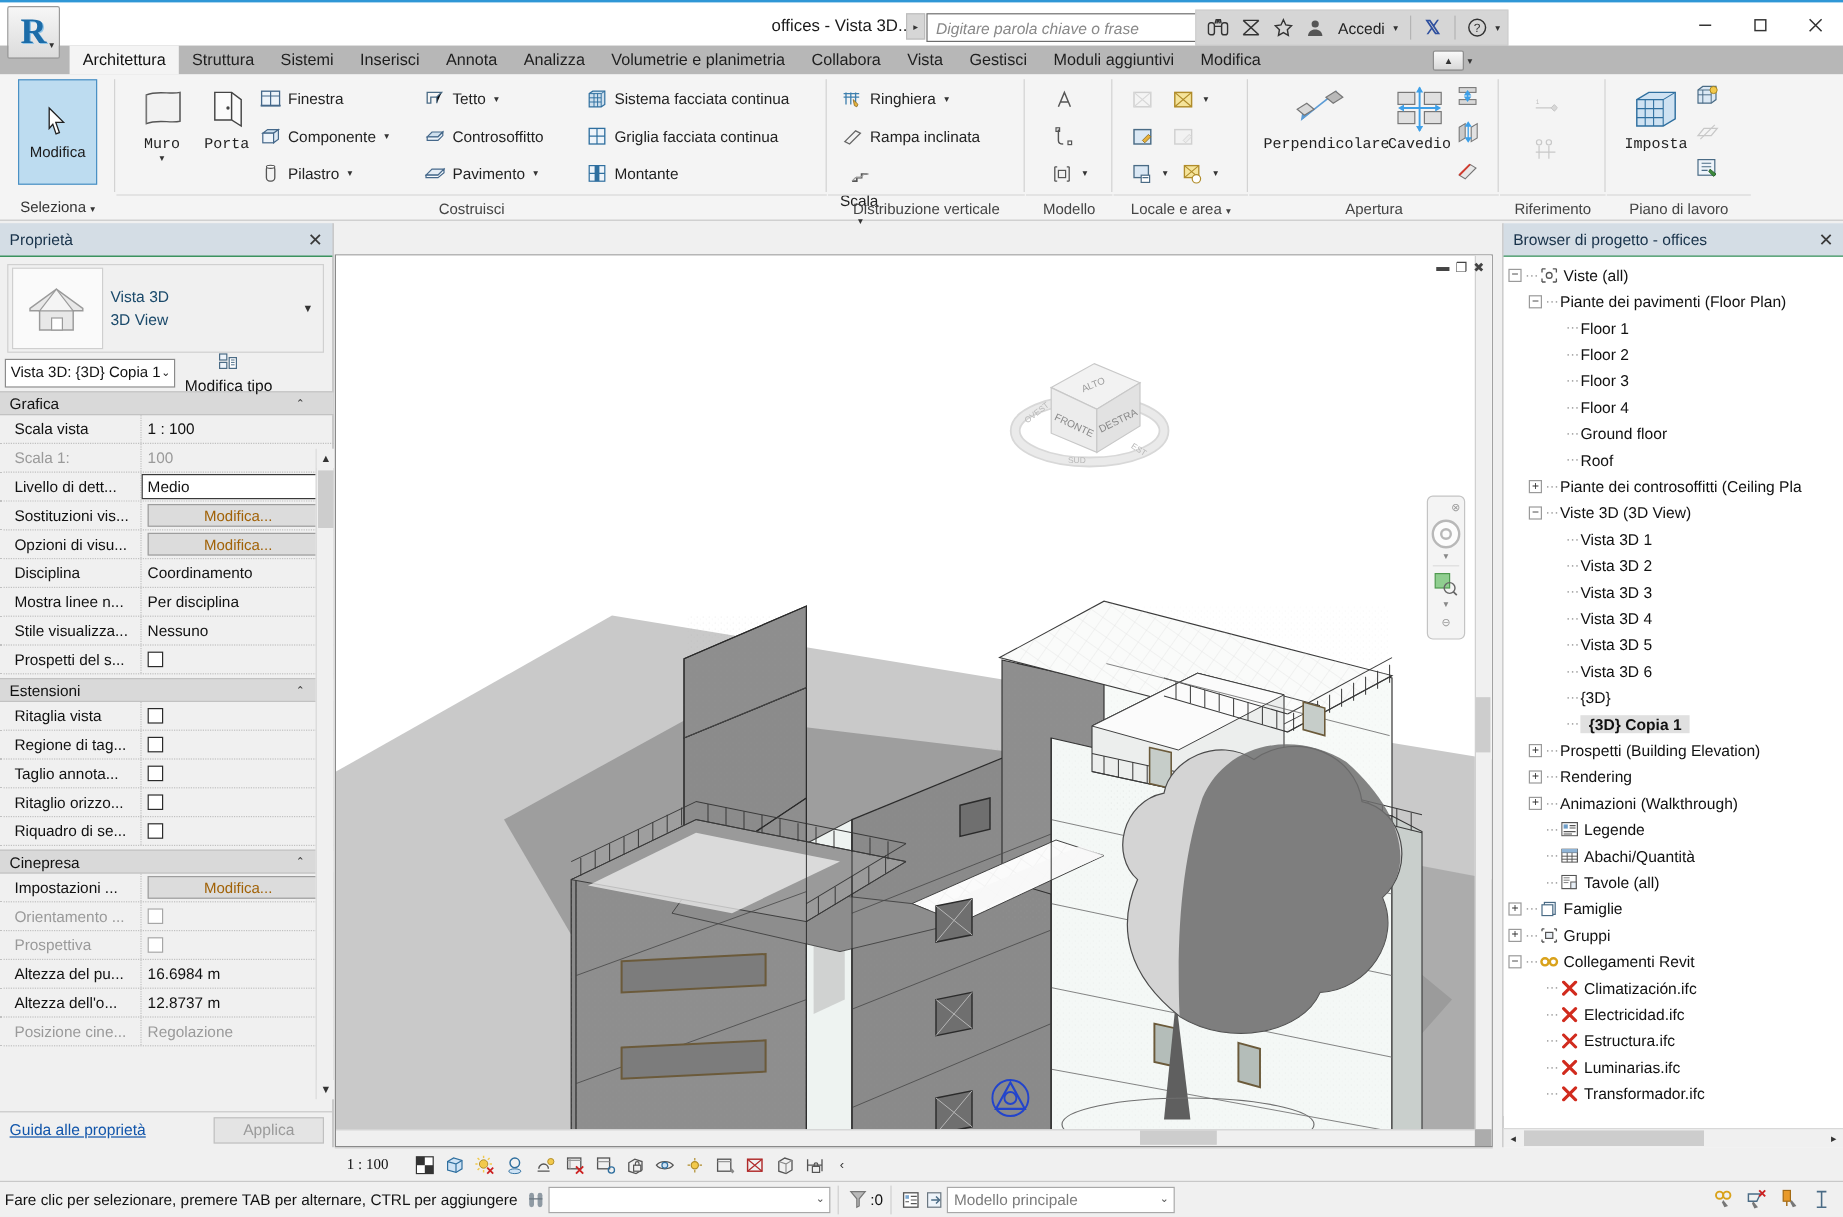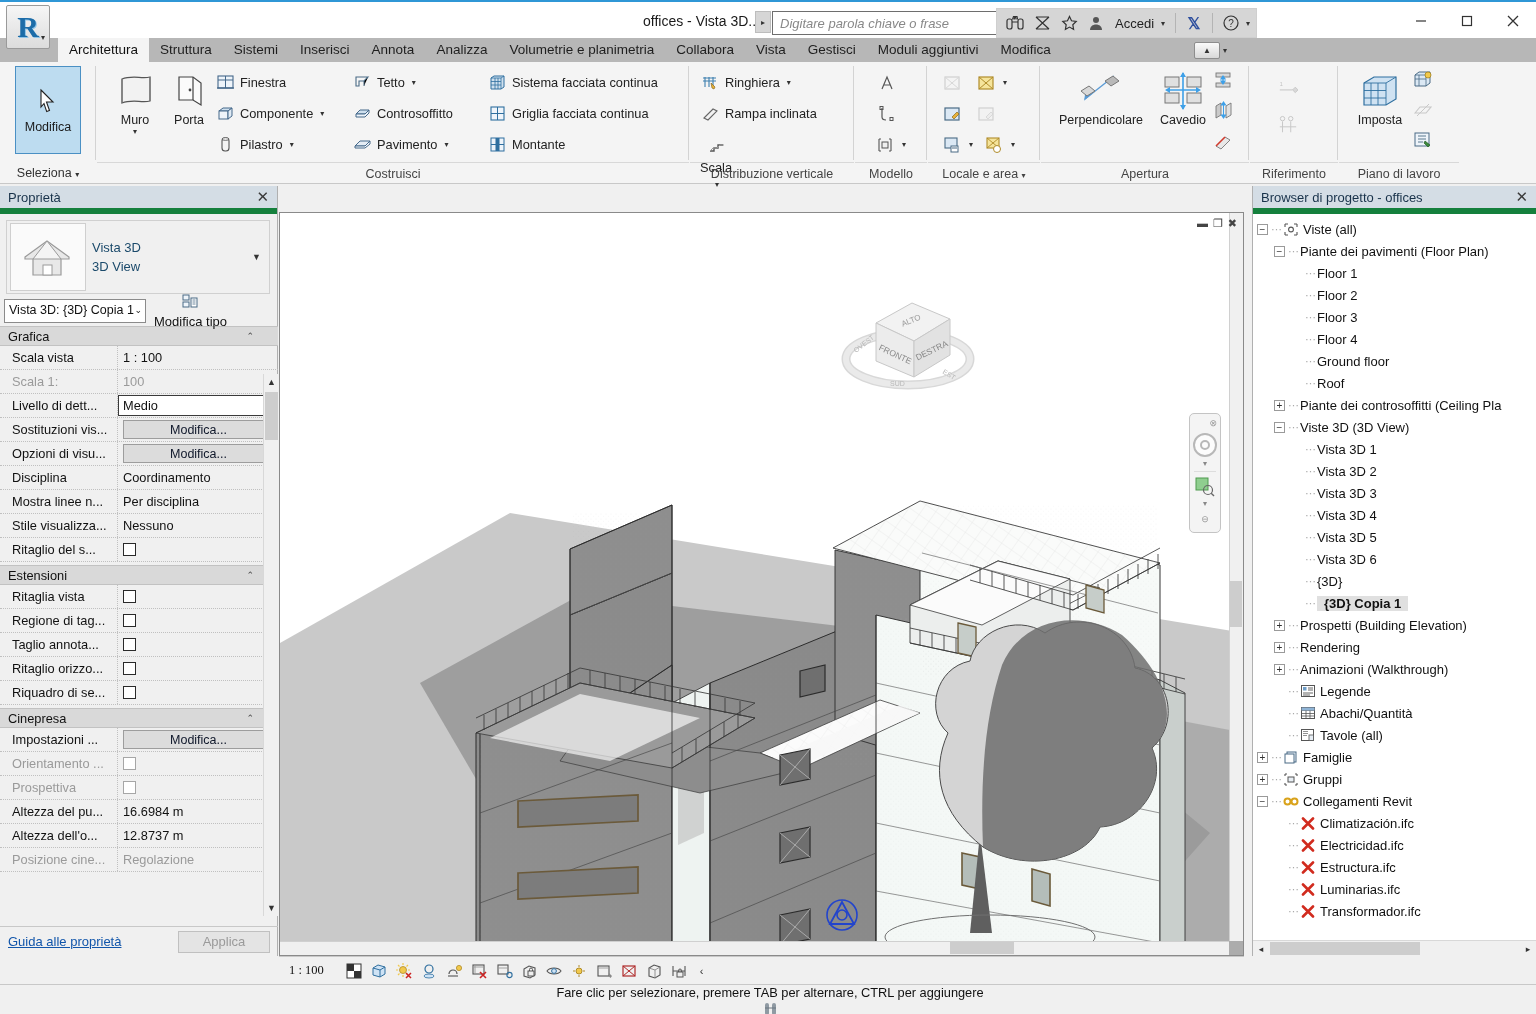--- a/index.html
+++ b/index.html
@@ -91,21 +91,21 @@
   .panel-title {
     position:absolute; bottom:0; left:0; width:100%; height:22px; line-height:22px;
     text-align:center; font-size:12.5px; color:#444; border-top:1px solid #d8d8d8;
   }
   .panel-sep { position:absolute; top:4px; width:1px; height:94px; background:#d3d3d3; }
 
   .bigbtn {
     position:absolute; width:60px; text-align:center; cursor:default;
   }
   .bigbtn .ic { height:46px; display:flex; align-items:flex-end; justify-content:center; }
-  .bigbtn .lbl { font-size:12.5px; color:#222; line-height:15px; }
+  .bigbtn .lbl { font-size:12.5px; color:#222; line-height:15px;font-family:Liberation Mono, monospace; }
   .bigbtn .dd { font-size:8px; color:#333; line-height:8px; }
 
   .smallrow {
     position:absolute; height:29px; display:flex; align-items:center; gap:5px;
   }
   .smallrow .ic { width:20px;height:20px;display:flex;align-items:center;justify-content:center; }
   .smallrow .lbl { font-size:12.8px; color:#222; white-space:nowrap; }
   .smallrow .dd { font-size:8px; color:#333; margin-left:2px; }
 
   .modifica-btn {
@@ -118,21 +118,21 @@
     position:absolute; left:0; top:100px; width:96px; height:22px; line-height:22px;
     text-align:center; font-size:12.5px; color:#333;
   }
 
   
   .props {
     position:absolute; left:0; top:186px; width:278px; height:770px;
     background:#f0f0f0; border-right:1px solid #b0b0b0;
   }
   .palette-head {
-    height:28px; background:#d4dde5; border-bottom:6px solid #15803d;
+    height:28px; background:#d4dde5; border-bottom:1px solid #15803d;
     display:flex; align-items:center; padding:0 8px; font-size:13px; color:#18324a;text-align:center;
   }
   .palette-head .x { margin-left:auto; font-size:15px; color:#3a3a3a; }
   .props-body { position:absolute; left:0; top:28px; width:278px; bottom:0; }
   .type-card {
     position:relative; margin:6px 8px 0 6px; height:74px;
     background:#f0f0f0; border:1px solid #d0d0d0;
     display:flex; align-items:center;
   }
   .type-thumb {
@@ -170,21 +170,21 @@
   }
   .prow .k.dim { color:#9a9a9a; }
   .prow .v {
     flex:1; padding-left:5px; font-size:12.8px; color:#111;
     display:flex; align-items:center; white-space:nowrap; overflow:hidden;
   }
   .prow .v.dim { color:#9a9a9a; }
   .prow .v.boxed { border:1.4px solid #3a3a3a; background:#fff; margin:1px 4px 1px 0; padding-left:4px; }
   .v-button {
     margin:2px 4px 2px 0; flex:1; height:19px; background:#dcdcdc; border:1px solid #9d9d9d;
-    display:flex;align-items:center;justify-content:center;font-size:12.5px;color:#0f172a;
+    display:flex;align-items:center;justify-content:center;font-size:12.5px;color:#a16207;
   }
   .cbox { width:13px;height:13px;border:1.4px solid #2a2a2a; background:#fff; }
   .cbox.dim { border-color:#a6a6a6; }
   .props-scroll {
     position:absolute; right:0; top:160px; width:15px; bottom:40px;
     background:#f0f0f0; border-left:1px solid #d8d8d8;
   }
   .sc-arrow {
     width:15px;height:16px;display:flex;align-items:center;justify-content:center;
     font-size:9px;color:#333;background:#f0f0f0;
@@ -272,21 +272,21 @@
   .browser-scroll-h {
     position:absolute; left:0; bottom:0; height:16px; right:0;
     background:#f0f0f0; border-top:1px solid #d8d8d8; display:flex; align-items:center;
   }
   .bsh-arrow { width:16px;height:16px;display:flex;align-items:center;justify-content:center;font-size:9px;color:#333; }
   .bsh-thumb { position:absolute; left:17px; width:150px; height:13px; top:1px; background:#cdcdcd; }
 
   
   .statusbar {
     position:absolute; left:0; bottom:0; width:1536px; height:30px;
-    background:#f0f0f0; border-top:1px solid #c8c8c8; display:flex; align-items:center;flex-direction:column;
+    background:#f0f0f0; border-top:1px solid #c8c8c8; display:flex; align-items:center;
   }
   .status-text { margin-left:4px; font-size:12.8px; color:#111; white-space:nowrap; }
   .sb-sep { width:1px; height:24px; background:#cfcfcf; margin:0 6px; }
   .sb-ic { width:20px;height:20px;display:flex;align-items:center;justify-content:center; }
   .sb-input {
     width:235px; height:22px; background:#fff; border:1px solid #a8a8a8; position:relative;
   }
   .sb-input .arrow { position:absolute; right:4px; top:4px; font-size:9px; color:#555; }
   .sb-combo {
     width:190px; height:22px; background:#fff; border:1px solid #a8a8a8; position:relative;
@@ -854,21 +854,21 @@
           </div>
           <div class="prow">
             <div class="k">Mostra linee n...</div>
             <div class="v">Per disciplina</div>
           </div>
           <div class="prow">
             <div class="k">Stile visualizza...</div>
             <div class="v">Nessuno</div>
           </div>
           <div class="prow">
-            <div class="k">Ritaglio del s...</div>
+            <div class="k">Prospetti del s...</div>
             <div class="v">
               <span class="cbox"></span>
             </div>
           </div>
           <div class="sec-head">
             <span>Estensioni</span>
             <span class="chev">⌃</span>
           </div>
           <div class="prow">
             <div class="k">Ritaglia vista</div>

